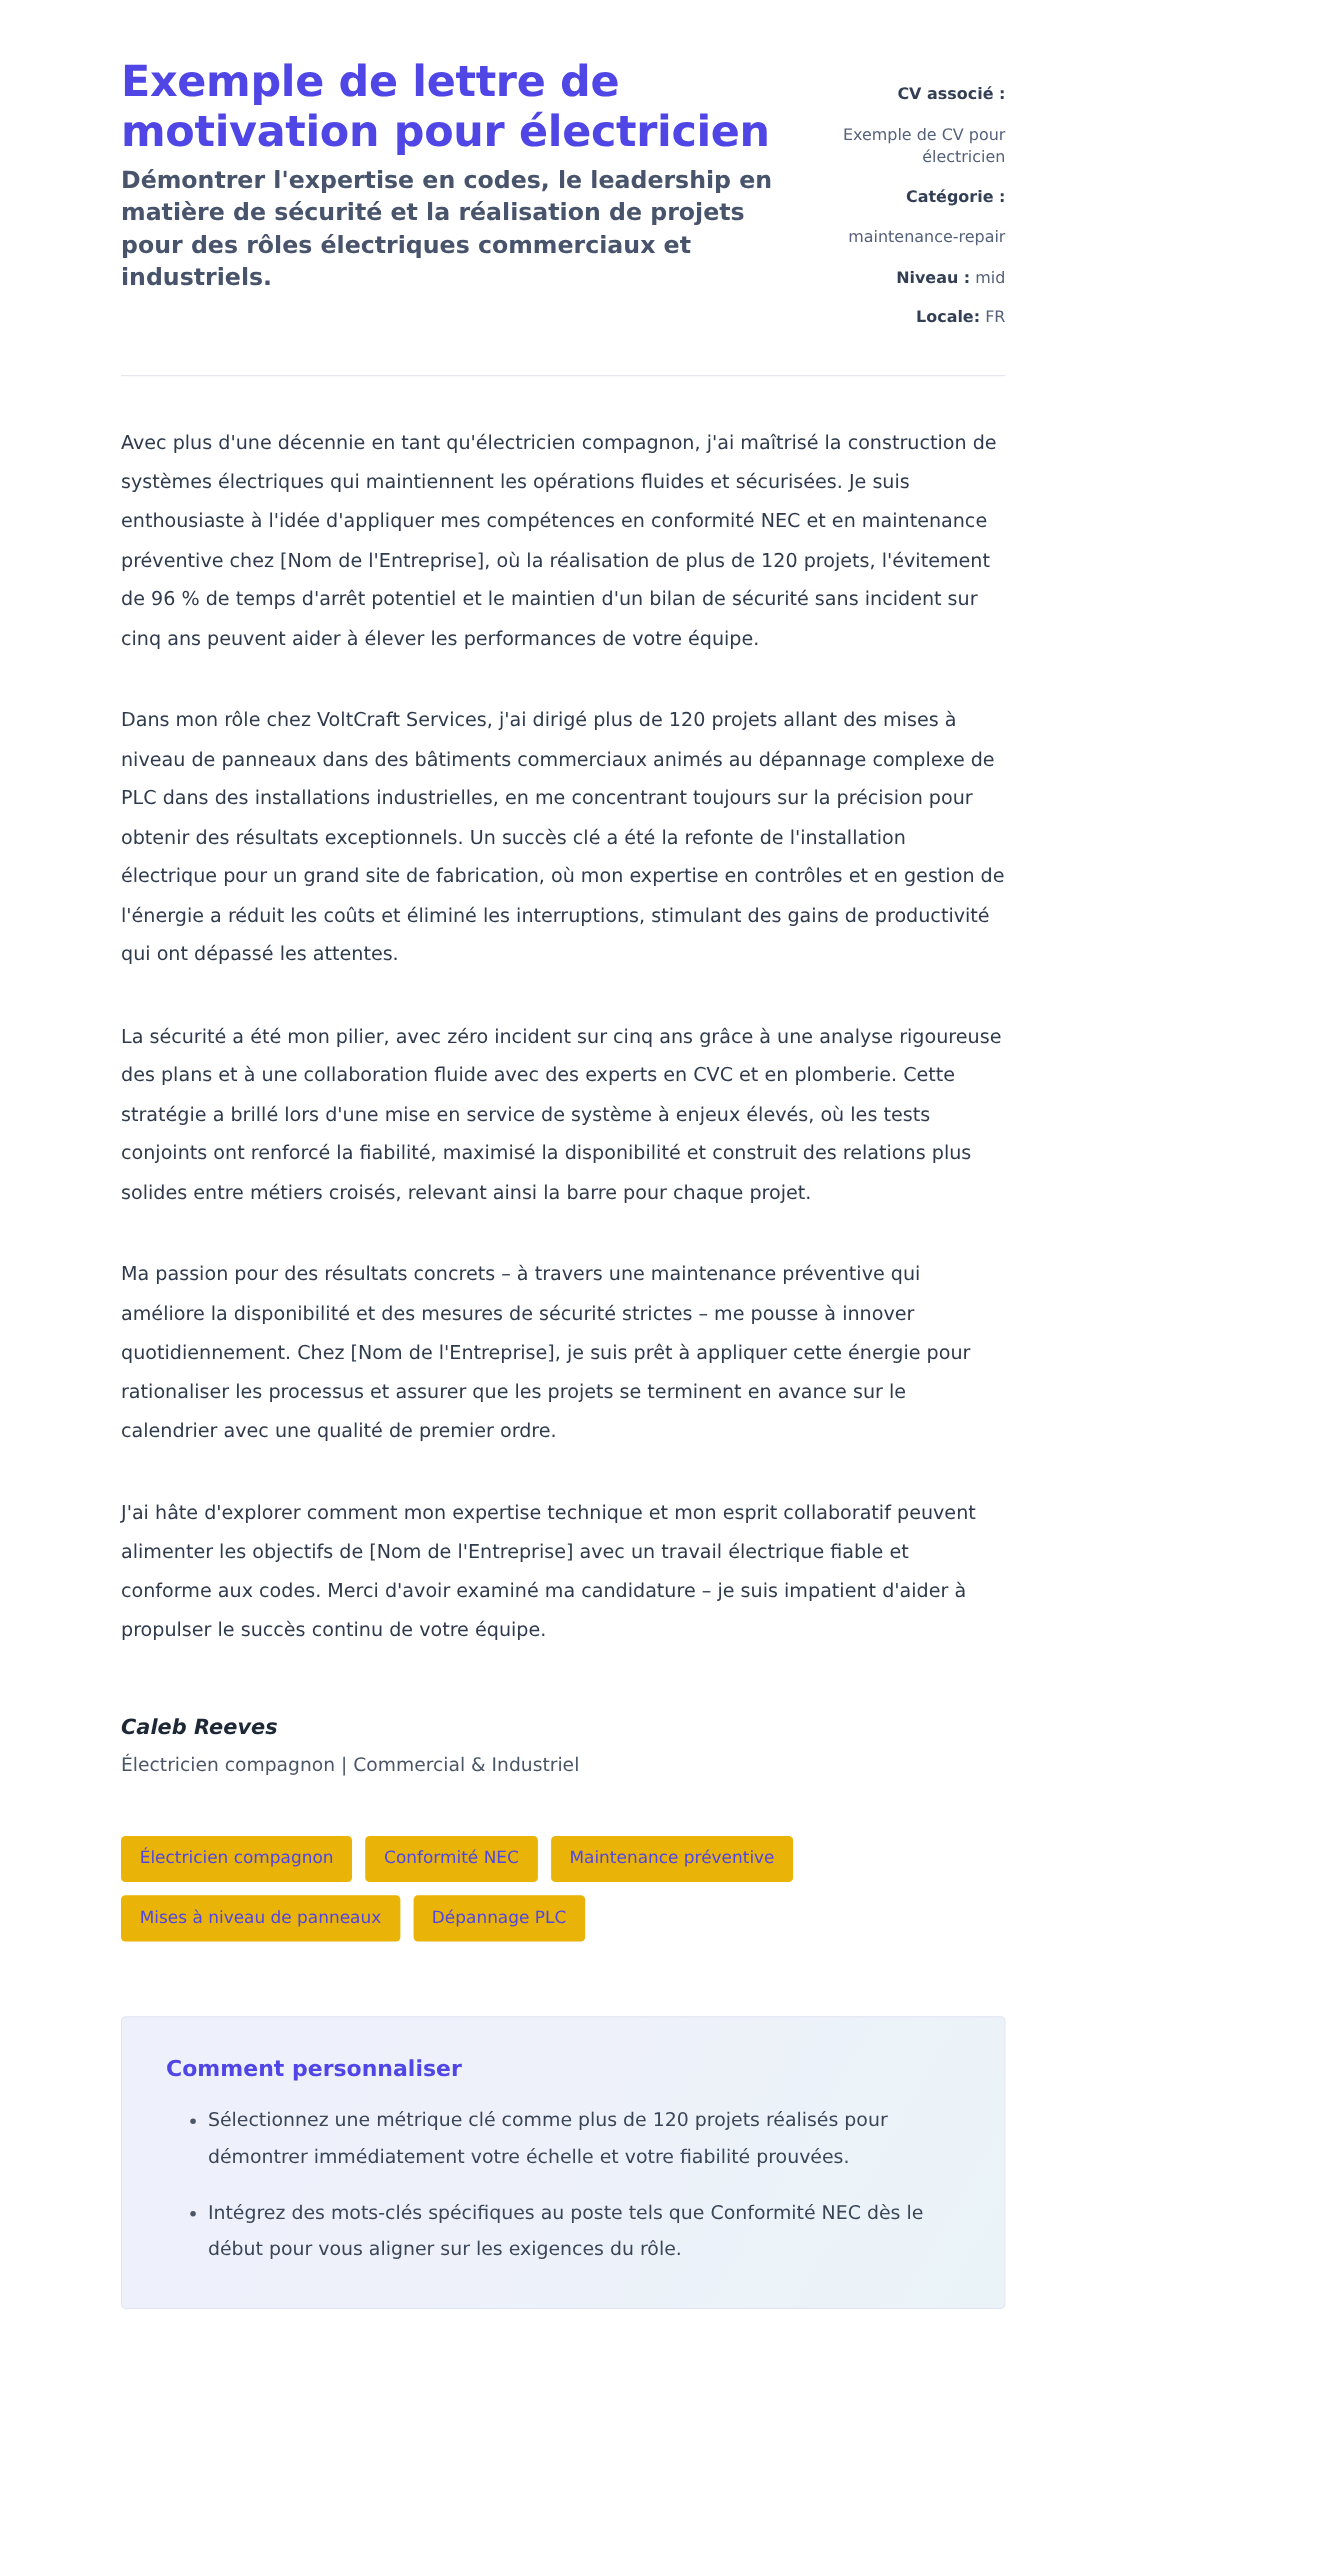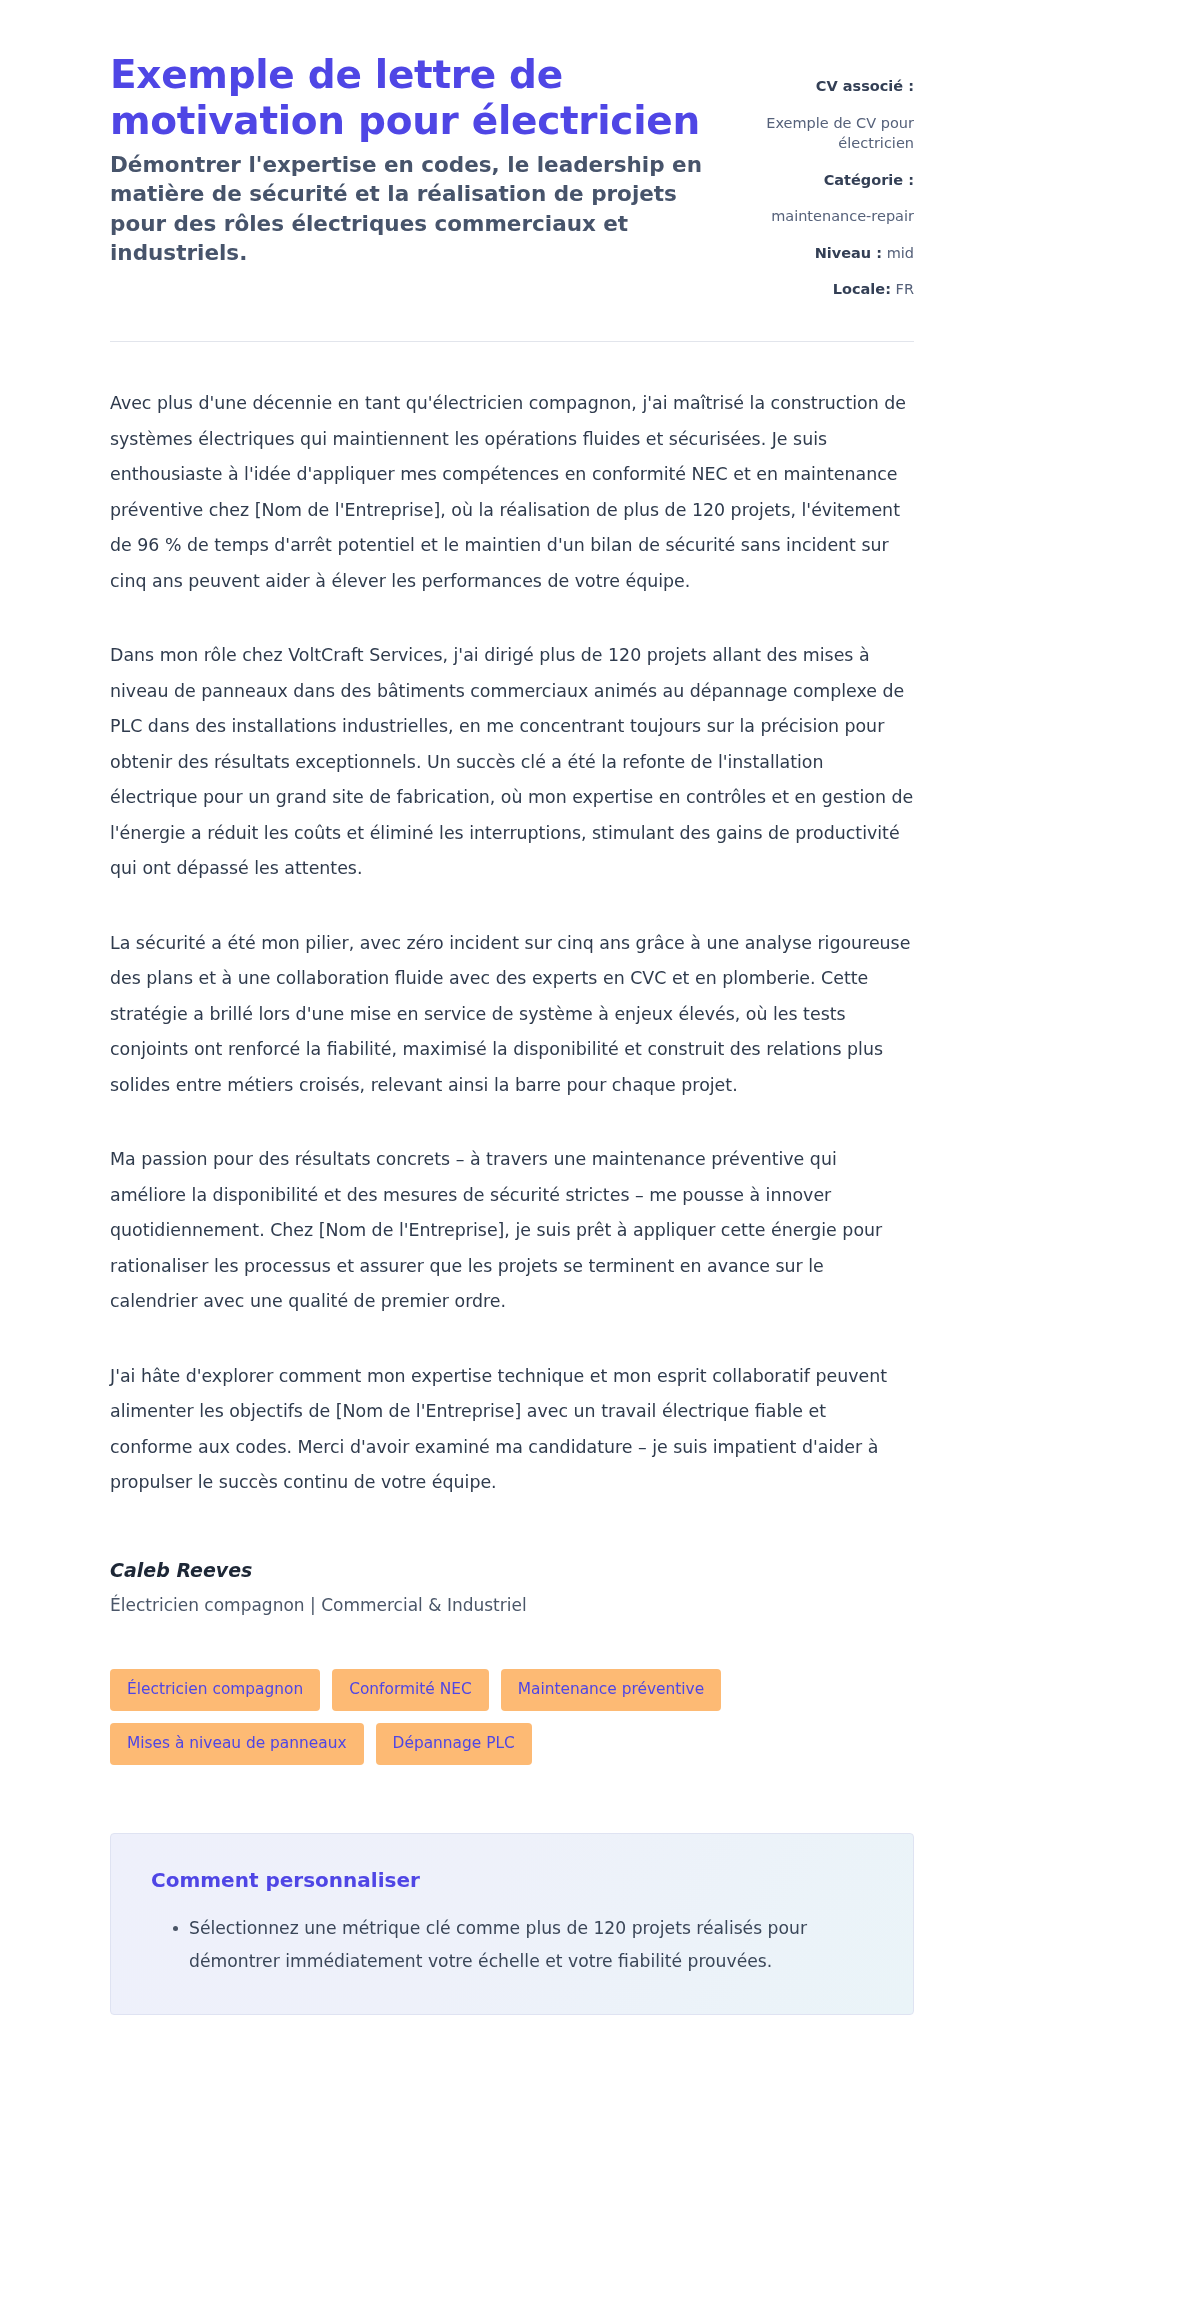--- a/index.html
+++ b/index.html
@@ -106,21 +106,21 @@
 
   
   .tags {
     margin-top: 54px;
     display: flex;
     flex-wrap: wrap;
     gap: 12px 12px;
     max-width: 990px;
   }
   .tag {
-    background: #fdba74;
+    background: #eab308;
     color: #4f46e5;
     font-size: 15.4px;
     line-height: 1;
     padding: 13px 17px 14px 17px;
     border-radius: 4px;
     white-space: nowrap;
   }
 
   
   .callout {
@@ -221,16 +221,17 @@
     <span class="tag">Conformité NEC</span>
     <span class="tag">Maintenance préventive</span>
     <span class="tag">Mises à niveau de panneaux</span>
     <span class="tag">Dépannage PLC</span>
   </div>
 
   <section class="callout">
     <h2 class="callout-title">Comment personnaliser</h2>
     <ul class="callout-list">
       <li>Sélectionnez une métrique clé comme plus de 120 projets réalisés pour démontrer immédiatement votre échelle et votre fiabilité prouvées.</li>
+      <li>Intégrez des mots-clés spécifiques au poste tels que Conformité NEC dès le début pour vous aligner sur les exigences du rôle.</li>
     </ul>
   </section>
 
 </div>
 
 </body></html>

